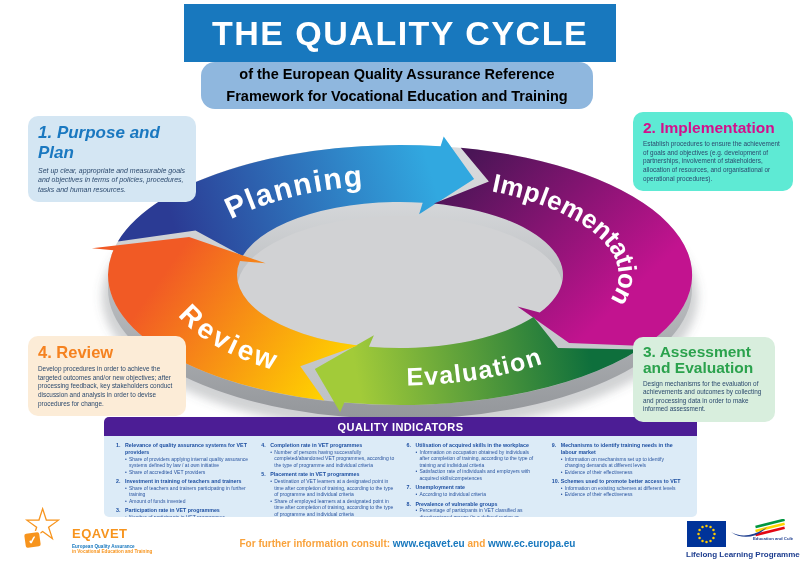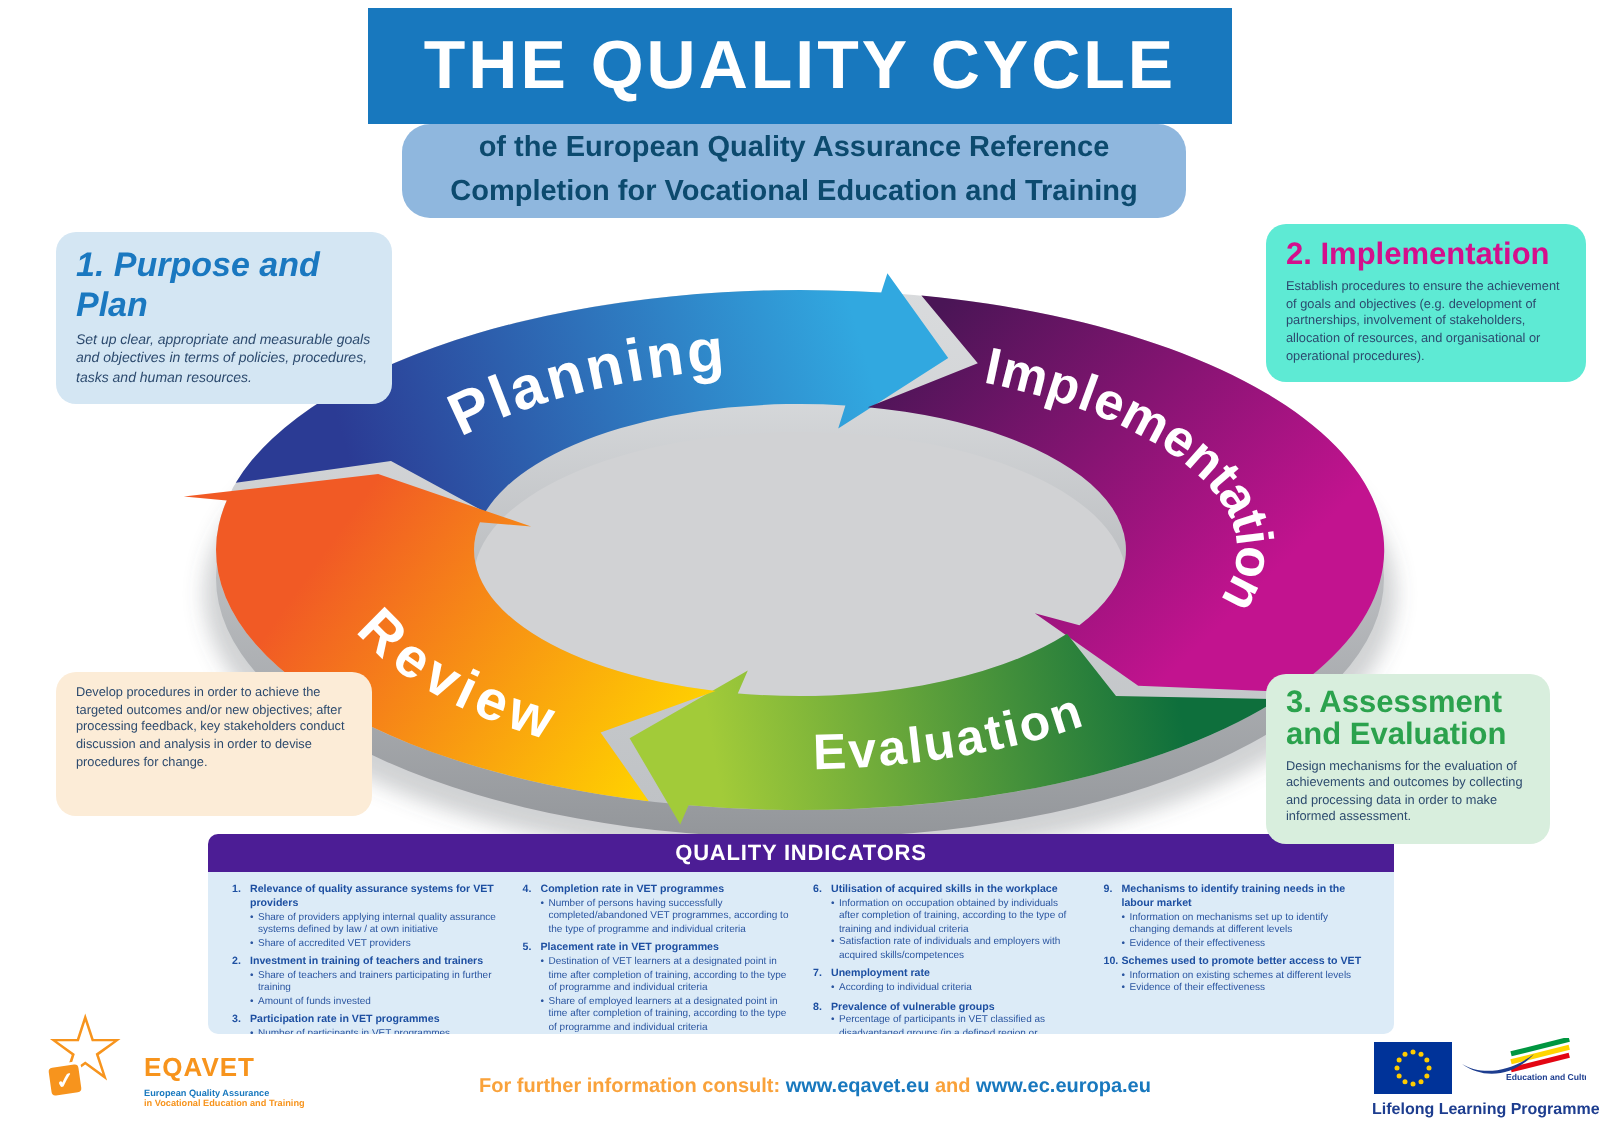--- a/index.html
+++ b/index.html
@@ -5,21 +5,21 @@
   html,body{margin:0;padding:0;background:#fff;}
   #page{position:relative;width:800px;height:571px;background:#fff;overflow:hidden;
         font-family:"Liberation Sans",sans-serif;}
 
   
   .title-band{position:absolute;left:184px;top:4px;width:432px;height:58px;background:#1878be;
               display:flex;align-items:center;justify-content:center;z-index:4;}
   .title-band h1{margin:0;color:#fff;font-size:34px;font-weight:bold;letter-spacing:1.5px;white-space:nowrap;}
   .subtitle-box{position:absolute;left:201px;top:62px;width:392px;height:47px;background:#8fb7de;
                 border-radius:14px;display:flex;flex-direction:column;align-items:center;justify-content:center;
-                color:#0c4a6e;font-weight:bold;font-size:14.5px;line-height:1.5;text-align:center;z-index:3;}
+                color:#000000;font-weight:bold;font-size:14.5px;line-height:1.5;text-align:center;z-index:3;}
 
   
   #cycle-svg{position:absolute;left:100px;top:134px;width:600px;height:300px;z-index:1;overflow:visible;}
   .seg-label{fill:#fff;font-weight:bold;text-anchor:middle;dominant-baseline:central;
              font-family:"Liberation Sans",sans-serif;}
 
   
   .corner-box{position:absolute;border-radius:10px;padding:7px 10px 8px;box-sizing:border-box;z-index:3;}
   .corner-box h2{margin:0 0 3px;font-weight:bold;}
   .corner-box p{margin:0;color:#2c4a6e;line-height:1.35;}
@@ -71,21 +71,21 @@
 </head>
 <body>
 
 <div id="page">
 
   <div class="title-band">
     <h1>THE QUALITY CYCLE</h1>
   </div>
   <div class="subtitle-box">
     <div>of the European Quality Assurance Reference</div>
-    <div>Completion for Vocational Education and Training</div>
+    <div>Framework for Vocational Education and Training</div>
   </div>
 
   <svg id="cycle-svg" viewBox="0 0 600 300">
     <defs id="ring-defs">
       <filter id="softblur" x="-15%" y="-15%" width="130%" height="130%">
         <feGaussianBlur stdDeviation="5"></feGaussianBlur>
       </filter>
       <linearGradient id="gbase" x1="0" y1="0" x2="0" y2="1">
         <stop offset="0" stop-color="#e2e4e6"></stop>
           <stop offset="1" stop-color="#93969a"></stop>
@@ -140,20 +140,21 @@
   </div>
   <div class="corner-box" id="box2">
     <h2>2. Implementation</h2>
     <p>Establish procedures to ensure the achievement of goals and objectives (e.g. development of partnerships, involvement of stakeholders, allocation of resources, and organisational or operational procedures).</p>
   </div>
   <div class="corner-box" id="box3">
     <h2>3. Assessment and Evaluation</h2>
     <p>Design mechanisms for the evaluation of achievements and outcomes by collecting and processing data in order to make informed assessment.</p>
   </div>
   <div class="corner-box" id="box4">
+    <h2>4. Review</h2>
     <p>Develop procedures in order to achieve the targeted outcomes and/or new objectives; after processing feedback, key stakeholders conduct discussion and analysis in order to devise procedures for change.</p>
   </div>
 
   <div class="qi-panel">
     <div class="qi-header">QUALITY INDICATORS</div>
     <div class="qi-body" id="indicator-columns">
         <div class="ind-col">
           <div class="ind-item">
             <div class="ind-title">
               <span class="ind-num">1.</span>

